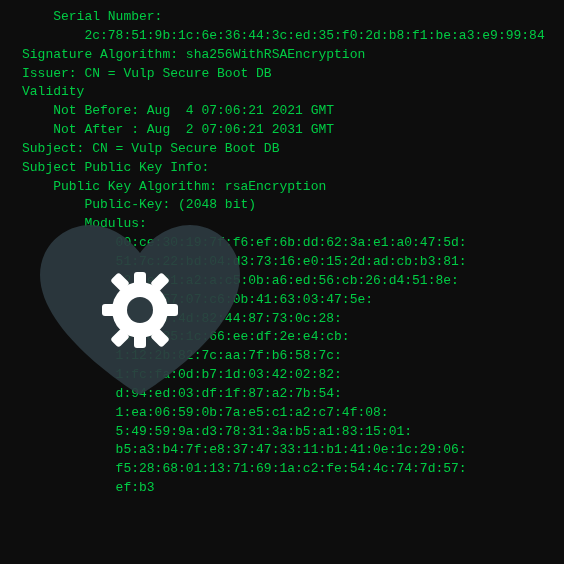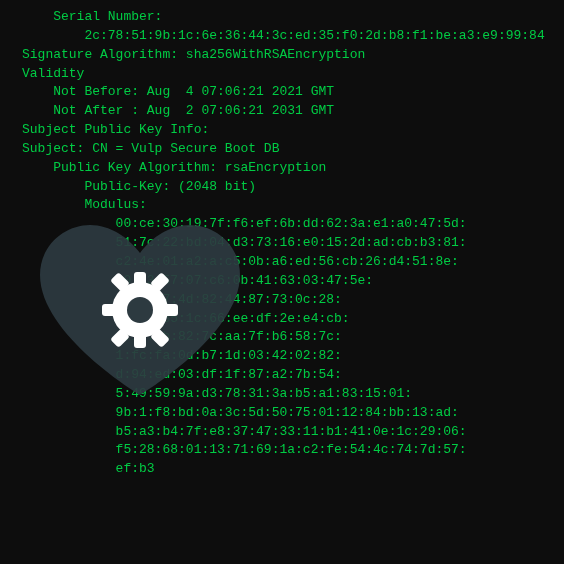--- a/index.html
+++ b/index.html
@@ -49,39 +49,40 @@
     }
   </style>
 </head>
 <body>
 
 <div id="terminal">
   <div id="lines-container">
       <span class="line">    Serial Number:</span>
       <span class="line">        2c:78:51:9b:1c:6e:36:44:3c:ed:35:f0:2d:b8:f1:be:a3:e9:99:84</span>
       <span class="line">Signature Algorithm: sha256WithRSAEncryption</span>
+      <span class="line">Issuer: CN = Vulp Secure Boot DB</span>
       <span class="line">Validity</span>
       <span class="line">    Not Before: Aug  4 07:06:21 2021 GMT</span>
       <span class="line">    Not After : Aug  2 07:06:21 2031 GMT</span>
+      <span class="line">Subject: CN = Vulp Secure Boot DB</span>
       <span class="line">Subject Public Key Info:</span>
-      <span class="line">Subject: CN = Vulp Secure Boot DB</span>
       <span class="line">    Public Key Algorithm: rsaEncryption</span>
       <span class="line">        Public-Key: (2048 bit)</span>
       <span class="line">        Modulus:</span>
       <span class="line">            00:ce:30:19:7f:f6:ef:6b:dd:62:3a:e1:a0:47:5d:</span>
       <span class="line">            51:7c:22:bd:04:d3:73:16:e0:15:2d:ad:cb:b3:81:</span>
       <span class="line">            c2:4e:01:a2:a:c5:0b:a6:ed:56:cb:26:d4:51:8e:</span>
       <span class="line">            b0:33:57:07:c6:0b:41:63:03:47:5e:</span>
       <span class="line">            a:98:37:4d:82:44:87:73:0c:28:</span>
       <span class="line">            0b:b8:35:1c:66:ee:df:2e:e4:cb:</span>
       <span class="line">            1:12:2b:82:7c:aa:7f:b6:58:7c:</span>
       <span class="line">            1:fc:fa:0d:b7:1d:03:42:02:82:</span>
       <span class="line">            d:94:ed:03:df:1f:87:a2:7b:54:</span>
+      <span class="line">            1:ea:06:59:0b:7a:e5:c1:a2:c7:4f:08:</span>
       <span class="line">            5:49:59:9a:d3:78:31:3a:b5:a1:83:15:01:</span>
-      <span class="line">            9b:1:f8:bd:0a:3c:5d:50:75:01:12:84:bb:13:ad:</span>
       <span class="line">            b5:a3:b4:7f:e8:37:47:33:11:b1:41:0e:1c:29:06:</span>
       <span class="line">            f5:28:68:01:13:71:69:1a:c2:fe:54:4c:74:7d:57:</span>
       <span class="line">            ef:b3</span>
     </div>
 </div>
 
 <div id="overlay">
   <svg class="heart-gear" viewBox="0 0 240 240" xmlns="http://www.w3.org/2000/svg">
 
     <path d="M120,200 C120,200 20,140 20,80 C20,50 45,30 70,30 C90,30 108,42 120,58 C132,42 150,30 170,30 C195,30 220,50 220,80 C220,140 120,200 120,200 Z" fill="#2d3a40" opacity="0.92"></path>

